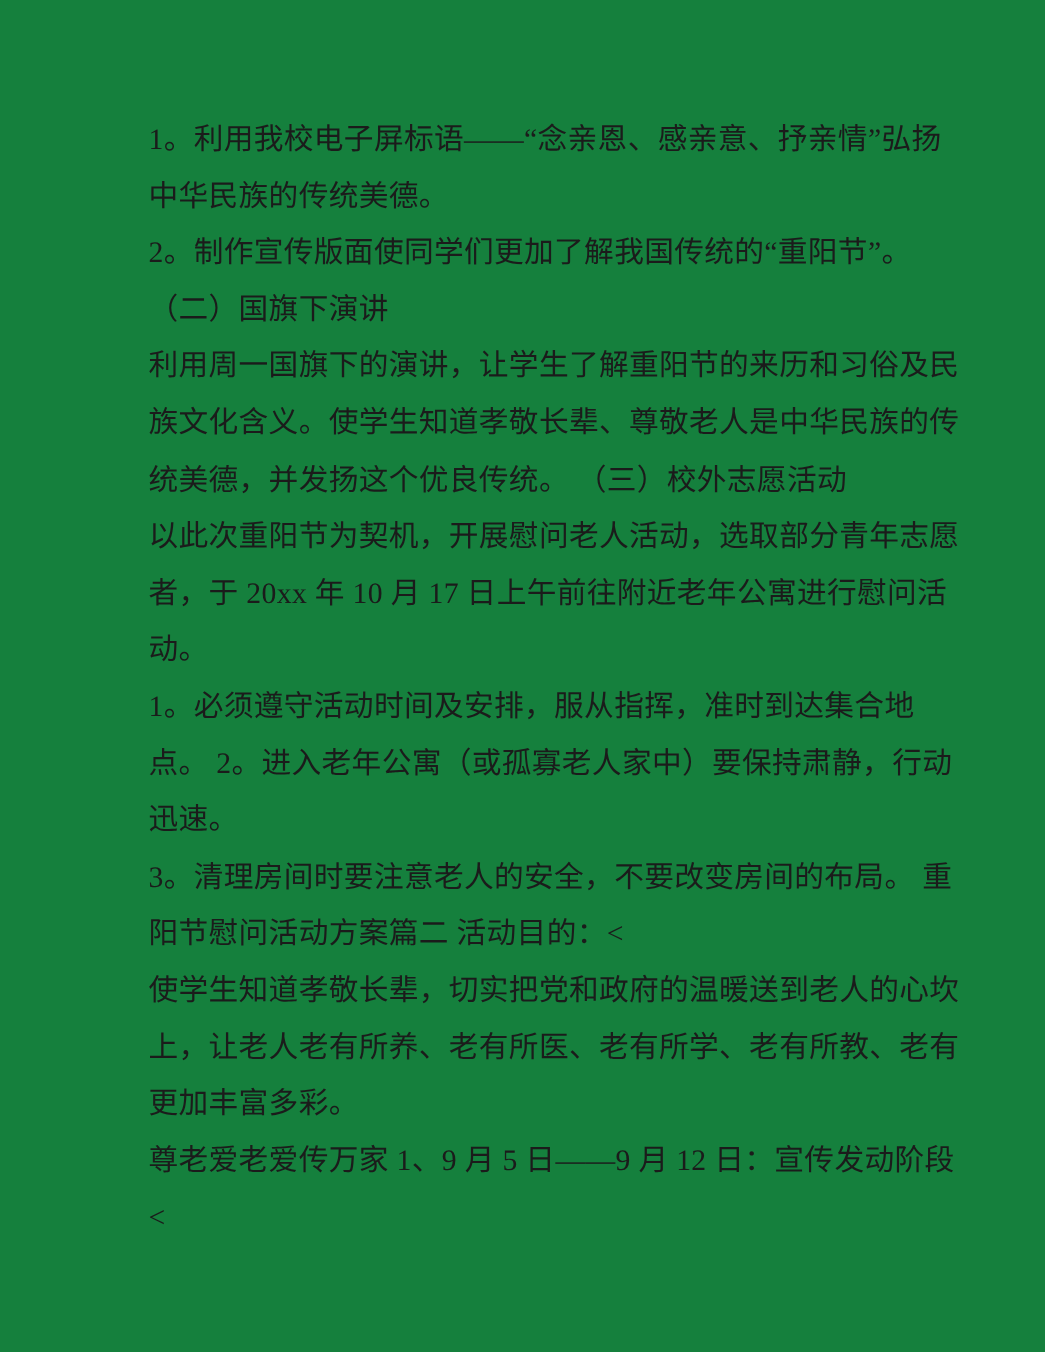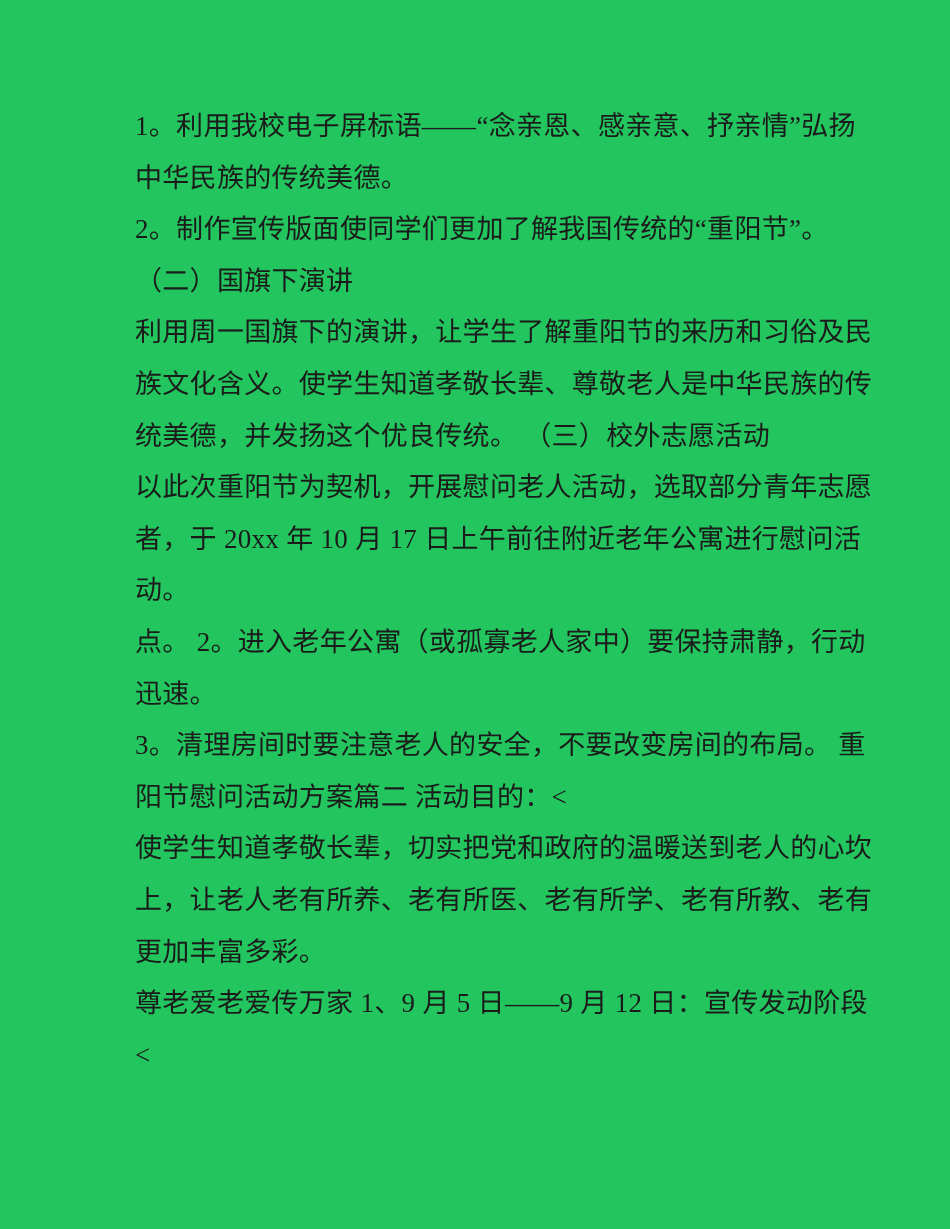--- a/index.html
+++ b/index.html
@@ -9,21 +9,21 @@
   body {
     width: 950px;
     height: 1229px;
     background: #ffffff;
     overflow: hidden;
     position: relative;
   }
   .doc-page {
     position: absolute;
     inset: 0;
-    background: #22c55e;
+    background: #15803d;
   }
   .doc-text {
     position: absolute;
     left: 135px;
     top: 101px;
     width: 745px;
     font-family: "Liberation Serif", "DejaVu Serif", serif;
     font-size: 27px;
     line-height: 51.6px;
     color: #1b1b1b;
@@ -43,20 +43,21 @@
     <div class="line">1。利用我校电子屏标语——“念亲恩、感亲意、抒亲情”弘扬</div>
     <div class="line">中华民族的传统美德。</div>
     <div class="line">2。制作宣传版面使同学们更加了解我国传统的“重阳节”。</div>
     <div class="line">（二）国旗下演讲</div>
     <div class="line">利用周一国旗下的演讲，让学生了解重阳节的来历和习俗及民</div>
     <div class="line">族文化含义。使学生知道孝敬长辈、尊敬老人是中华民族的传</div>
     <div class="line">统美德，并发扬这个优良传统。 （三）校外志愿活动</div>
     <div class="line">以此次重阳节为契机，开展慰问老人活动，选取部分青年志愿</div>
     <div class="line">者，于 20xx 年 10 月 17 日上午前往附近老年公寓进行慰问活</div>
     <div class="line">动。</div>
+    <div class="line">1。必须遵守活动时间及安排，服从指挥，准时到达集合地</div>
     <div class="line">点。 2。进入老年公寓（或孤寡老人家中）要保持肃静，行动</div>
     <div class="line">迅速。</div>
     <div class="line">3。清理房间时要注意老人的安全，不要改变房间的布局。 重</div>
     <div class="line">阳节慰问活动方案篇二 活动目的：&lt;</div>
     <div class="line">使学生知道孝敬长辈，切实把党和政府的温暖送到老人的心坎</div>
     <div class="line">上，让老人老有所养、老有所医、老有所学、老有所教、老有</div>
     <div class="line">更加丰富多彩。</div>
     <div class="line">尊老爱老爱传万家 1、9 月 5 日——9 月 12 日：宣传发动阶段&lt;</div>
   </div>
 </main>

